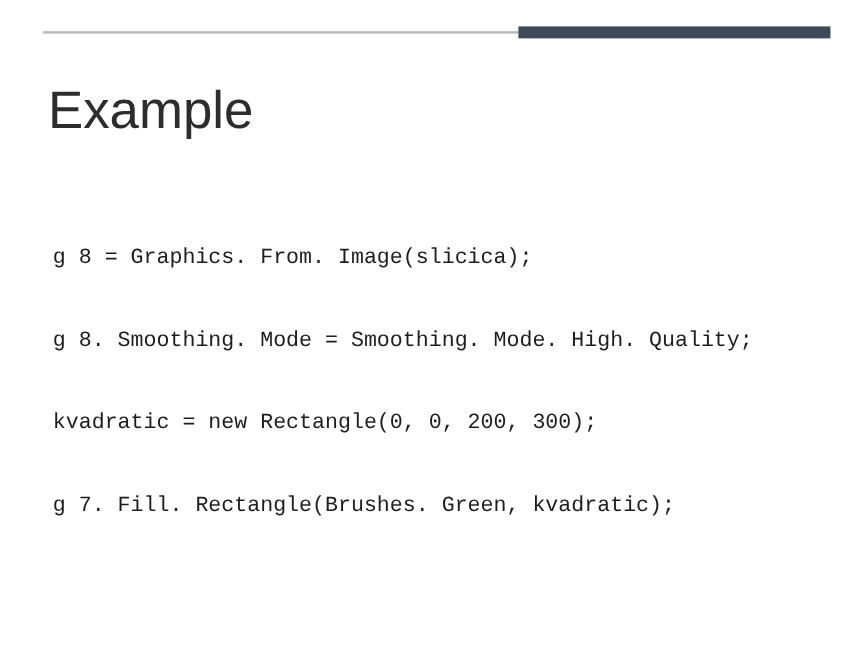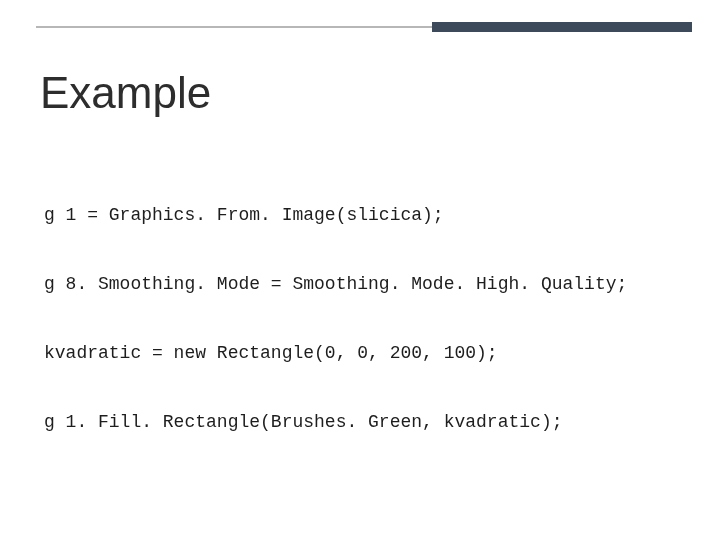--- a/index.html
+++ b/index.html
@@ -73,24 +73,24 @@
 <div class="slide">
 
   <div class="top-rule">
     <div class="outer"></div>
     <div class="inner"></div>
   </div>
 
   <div class="title">Example</div>
 
   <div class="code-block">
-    <span class="code-line">g 1 = Graphics. From. Image(slicica);</span>
+    <span class="code-line">g 8 = Graphics. From. Image(slicica);</span>
     <span class="code-line">g 8. Smoothing. Mode = Smoothing. Mode. High. Quality;</span>
-    <span class="code-line">kvadratic = new Rectangle(0, 0, 200, 100);</span>
-    <span class="code-line">g 1. Fill. Rectangle(Brushes. Green, kvadratic);</span>
+    <span class="code-line">kvadratic = new Rectangle(0, 0, 200, 300);</span>
+    <span class="code-line">g 7. Fill. Rectangle(Brushes. Green, kvadratic);</span>
     
     
     
     
     
     
   </div>
 
 </div>
 

